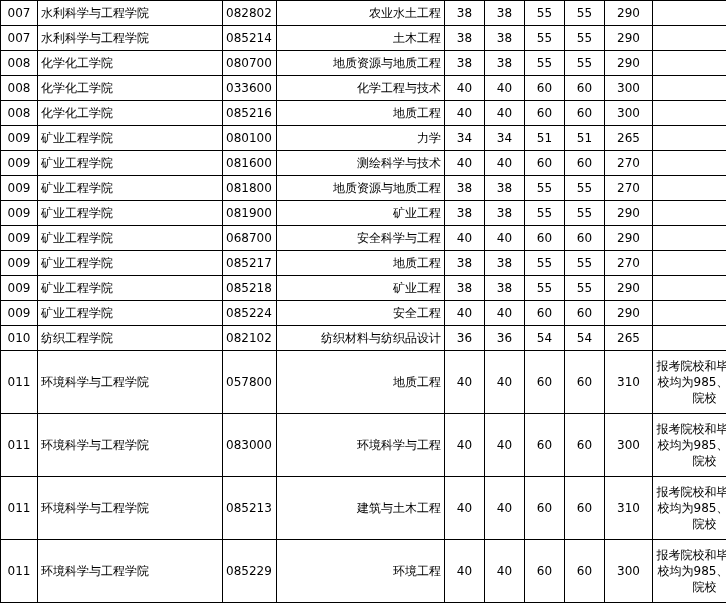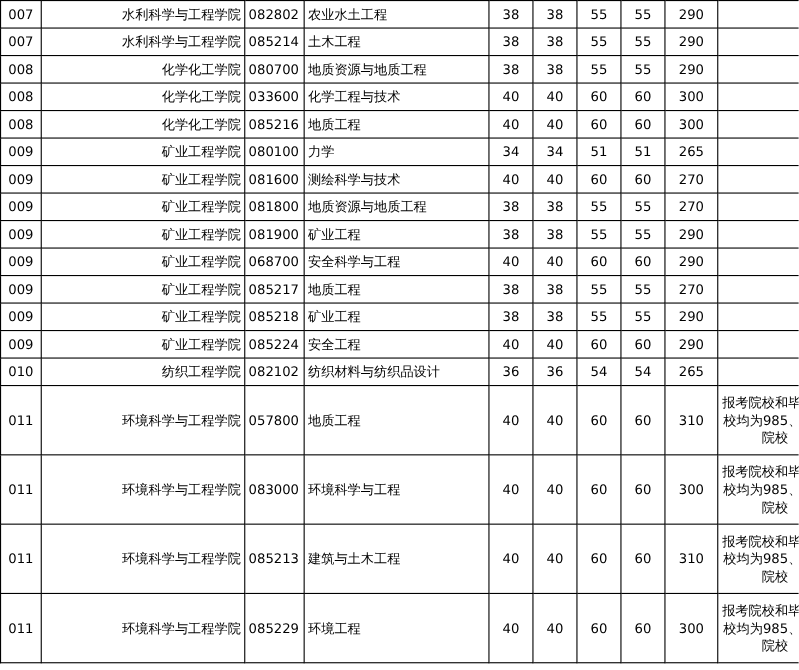--- a/index.html
+++ b/index.html
@@ -33,28 +33,28 @@
   col.c-major   { width: 54px; }
   col.c-name    { width: 168px; }
   col.c-num     { width: 40px; }
   col.c-total   { width: 48px; }
   col.c-note    { width: 104px; }
 
   td.code {
     text-align: center;
   }
   td.college {
-    text-align: right;
+    text-align: left;
     padding-left: 8px;
   }
   td.major {
     text-align: left;
   }
   td.name {
-    text-align: left;
+    text-align: right;
     padding-left: 6px;
   }
   td.num, td.total {
     text-align: center;
   }
   td.note {
     text-align: center;
     font-size: 11px;
     line-height: 1.3;
     padding: 2px 4px;

